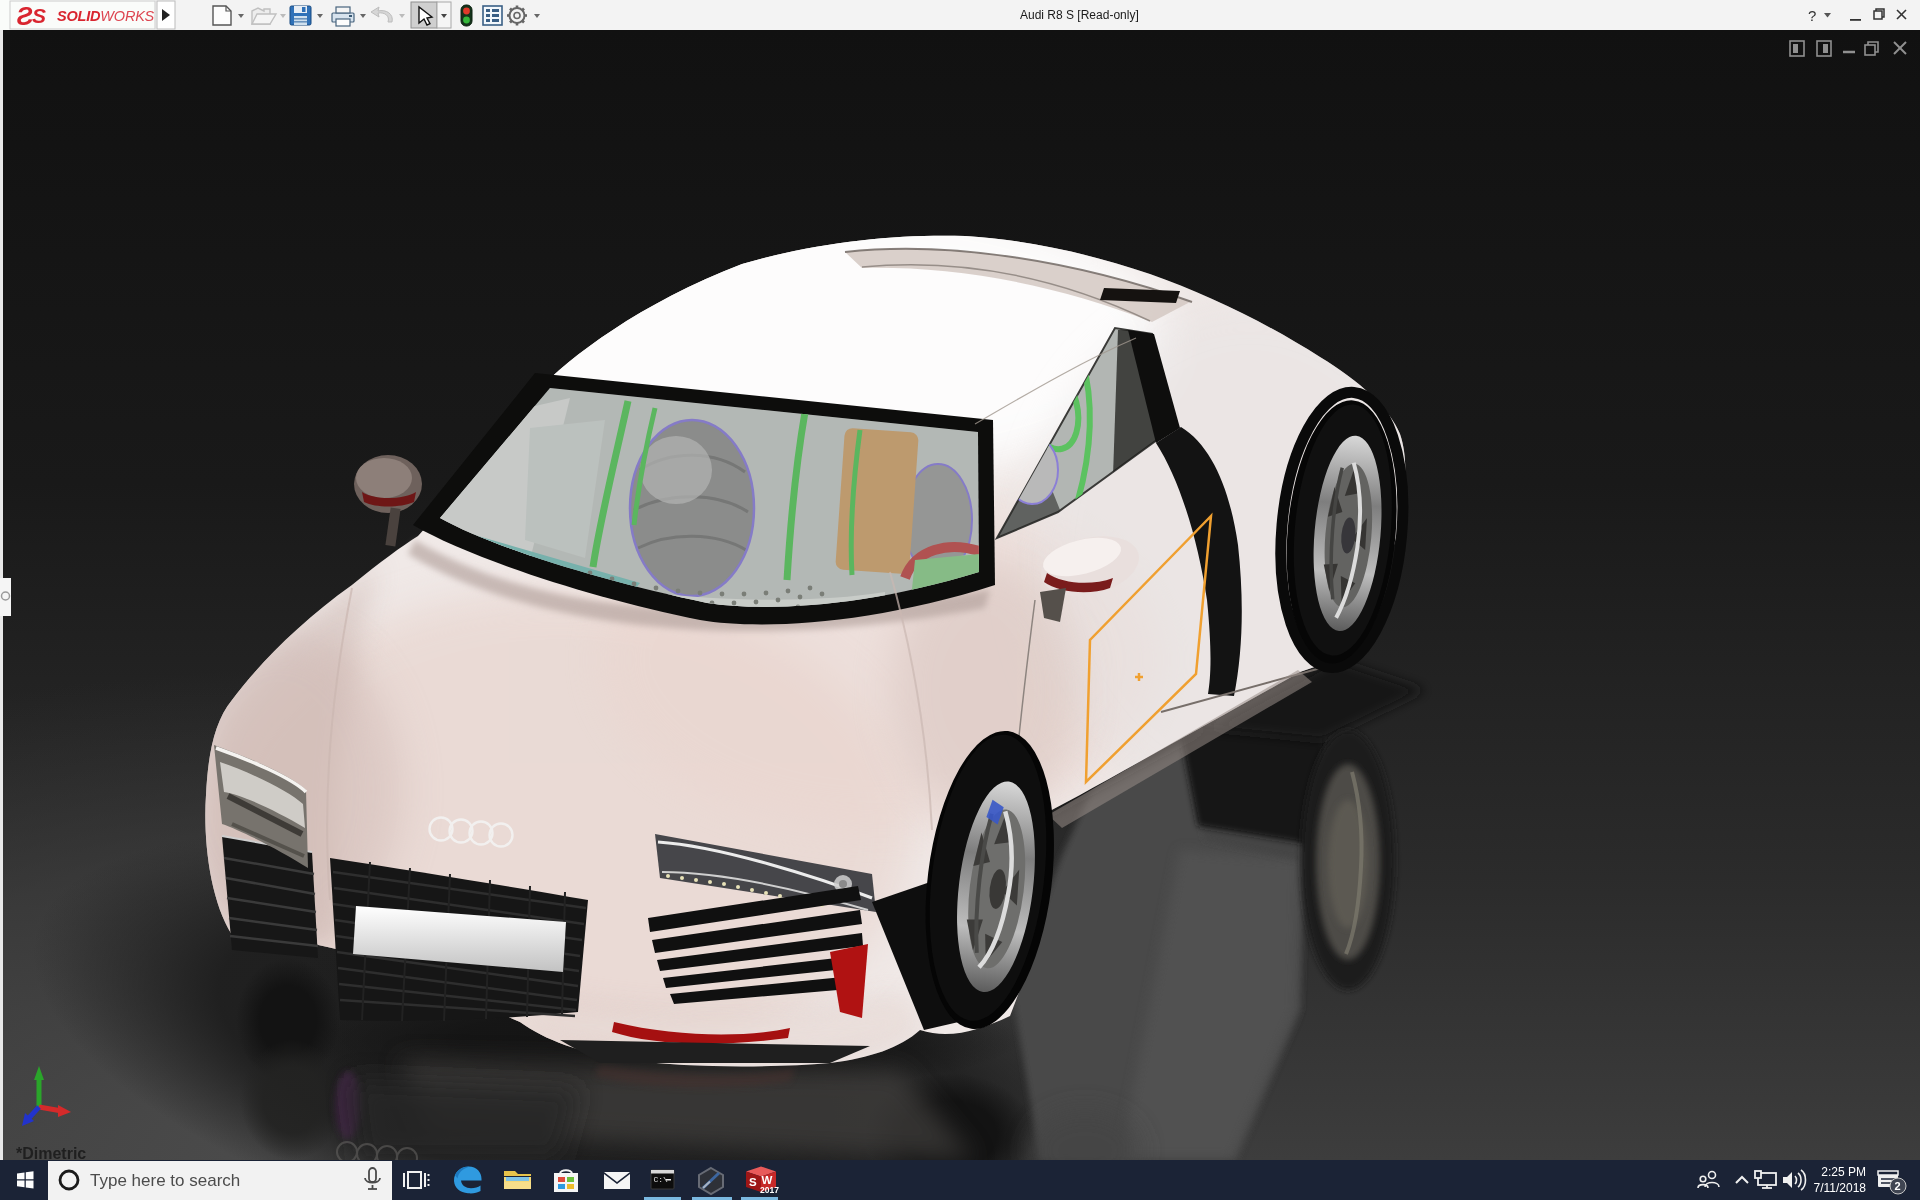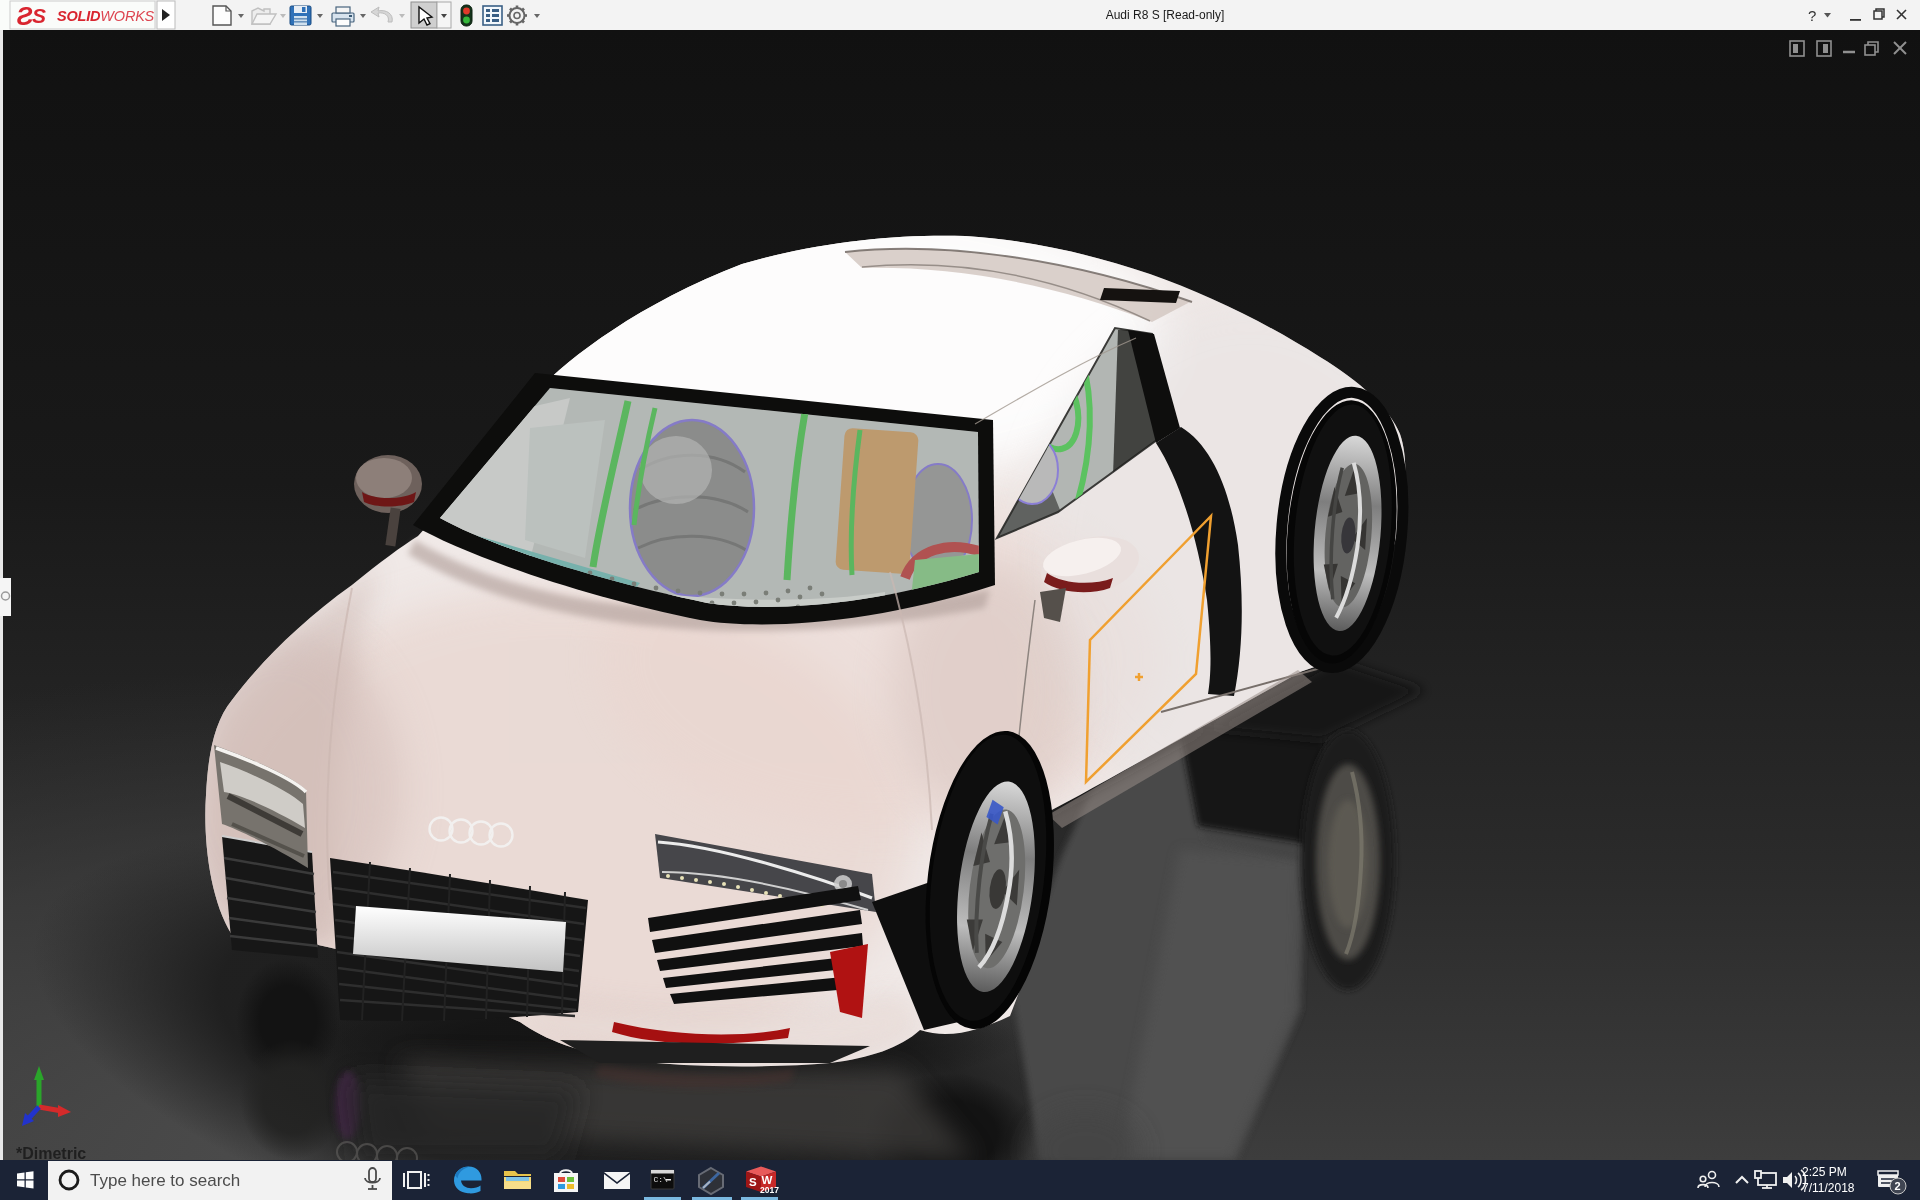--- a/index.html
+++ b/index.html
@@ -1,21 +1,21 @@
 <!DOCTYPE html>
 <html><head>
 <meta charset="utf-8">
 <style>
 html,body{margin:0;padding:0;width:1920px;height:1200px;overflow:hidden;background:#000;font-family:"Liberation Sans",sans-serif;}
 *{box-sizing:border-box;}
 #titlebar{position:absolute;top:0;left:0;width:1920px;height:30px;background:linear-gradient(#fbfbfb,#f1f1f1);}
 #viewportsvg{position:absolute;top:30px;left:0;}
 #taskbar{position:absolute;top:1160px;left:0;width:1920px;height:40px;background:#1b2336;}
-.traytime{position:absolute;top:1164px;left:1802px;width:64px;text-align:left;color:#fff;font-size:12px;line-height:16px;}
-#title-text{position:absolute;top:8px;left:1020px;width:290px;text-align:center;font-size:12px;color:#1a1a1a;}
+.traytime{position:absolute;top:1164px;left:1802px;width:64px;text-align:right;color:#fff;font-size:12px;line-height:16px;}
+#title-text{position:absolute;top:8px;left:1020px;width:290px;text-align:left;font-size:12px;color:#1a1a1a;}
 </style>
 </head>
 <body>
 
 <div id="titlebar">
 <svg width="1920" height="30" viewBox="0 0 1920 30" style="position:absolute;top:0;left:0">
   <rect x="0" y="0" width="1920" height="30" fill="#f3f3f3"></rect>
   <rect x="0" y="0" width="155" height="30" fill="#fafcfa"></rect>
   <rect x="10" y="1" width="145" height="28" fill="none" stroke="#cccccc" stroke-width="1"></rect>
 

